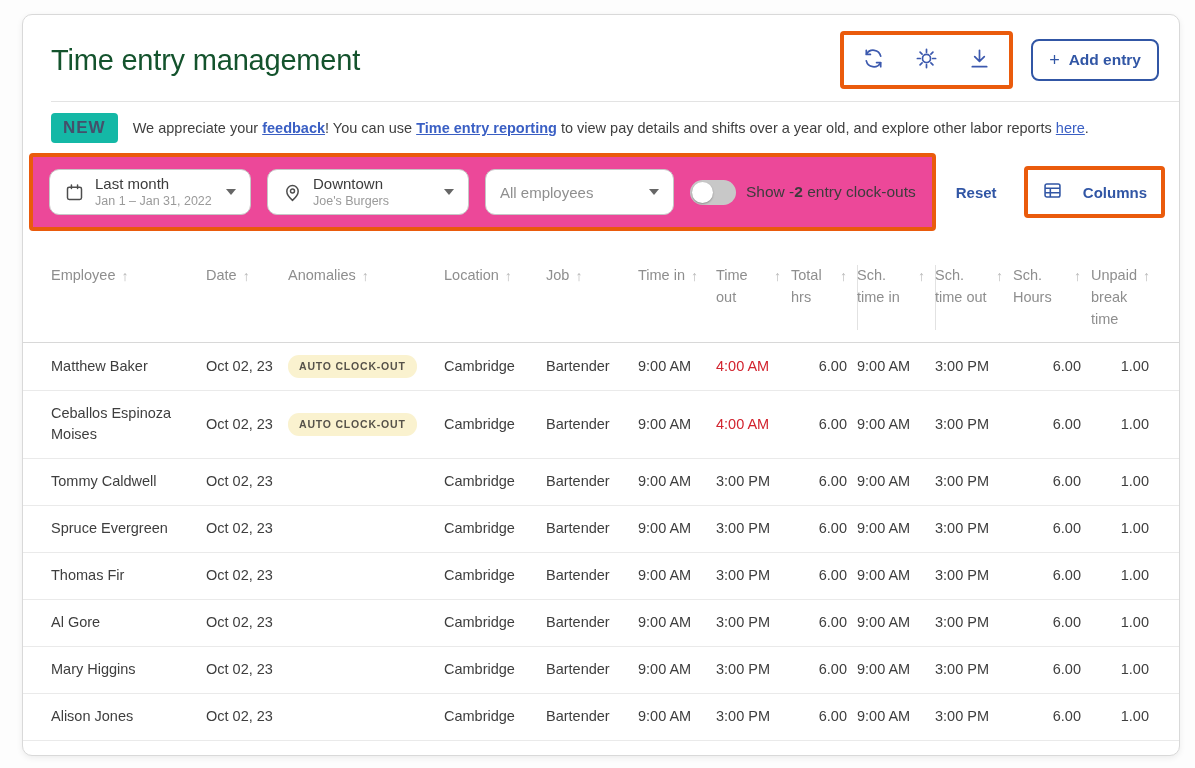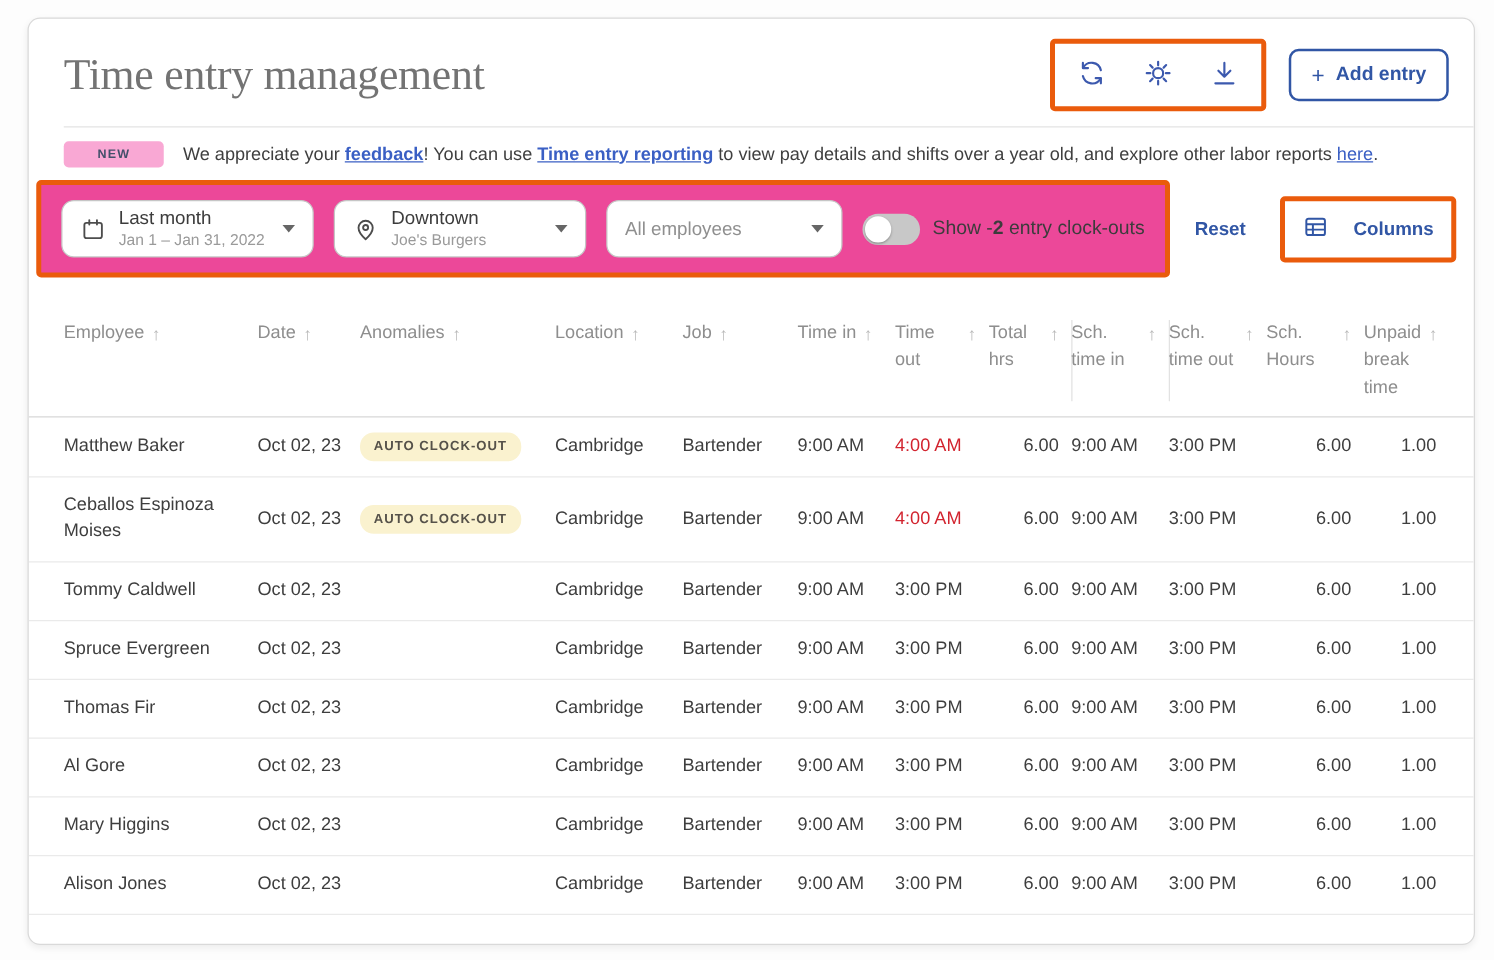--- a/index.html
+++ b/index.html
@@ -5,38 +5,38 @@
   * { margin:0; padding:0; box-sizing:border-box; }
   html,body { width:1195px; height:768px; background:#fdfdfd; overflow:hidden;
     font-family:"Liberation Sans","DejaVu Sans",sans-serif; }
   .card { position:absolute; left:22px; top:14px; width:1158px; height:742px;
     background:#fff; border:1px solid #d9d9d9; border-radius:10px;
     box-shadow:0 2px 6px rgba(0,0,0,.07); overflow:hidden; }
 
   
   .card-header { display:flex; align-items:center; justify-content:space-between;
     padding:16px 20px 12px 28px; }
-  .page-title { font-size:35px; font-weight:500; color:#737373; letter-spacing:-.2px;font-family:Liberation Serif, serif; }
+  .page-title { font-size:29px; font-weight:500; color:#14532d; letter-spacing:-.2px; }
   .header-right { display:flex; align-items:center; }
   .tools-highlight { display:flex; align-items:center; gap:30px;
     border:4px solid #EA5B0C; border-radius:4px; padding:12px 18px; }
   .icon-btn { background:none; border:none; cursor:pointer; color:#3c59ae;
     display:flex; align-items:center; padding:0; }
   .add-entry-btn { margin-left:18px; display:flex; align-items:center; gap:9px;
     border:2px solid #3156a5; border-radius:8px; background:#fff; color:#3156a5;
     font-weight:bold; font-size:15.5px; padding:10px 16px; cursor:pointer;
     font-family:inherit; }
   .add-entry-btn .plus { font-size:18px; font-weight:normal; line-height:14px; }
   .h-divider { border-top:1px solid #e3e3e3; margin:0 0 0 28px; }
 
   
   .banner { display:flex; align-items:center; gap:15px; margin:11px 20px 0 28px;
     font-size:14.5px; color:#3f3f3f; }
-  .new-badge { background:#f9a8d4; color:#44506b; font-size:10px; font-weight:bold;
-    letter-spacing:1px; padding:5px 27px; border-radius:4px; flex:none; }
+  .new-badge { background:#14b8a6; color:#44506b; font-size:17px; font-weight:bold;
+    letter-spacing:1px; padding:5px 12px; border-radius:4px; flex:none; }
   .banner a { color:#3a5fc4; font-weight:bold; text-decoration:underline; cursor:pointer; }
   .banner a.plain { font-weight:normal; }
 
   
   .filter-row { display:flex; align-items:center; margin:10px 14px 0 6px; }
   .filter-highlight { display:flex; align-items:center; gap:16px;
     border:4px solid #EA5B0C; border-radius:4px; padding:12px 16px; background:#ec4899; }
   .select-box { display:flex; align-items:center; gap:10px; background:#fff;
     border:1px solid #c6c6c6; border-radius:10px; height:46px; padding:0 14px;
     cursor:pointer; }

